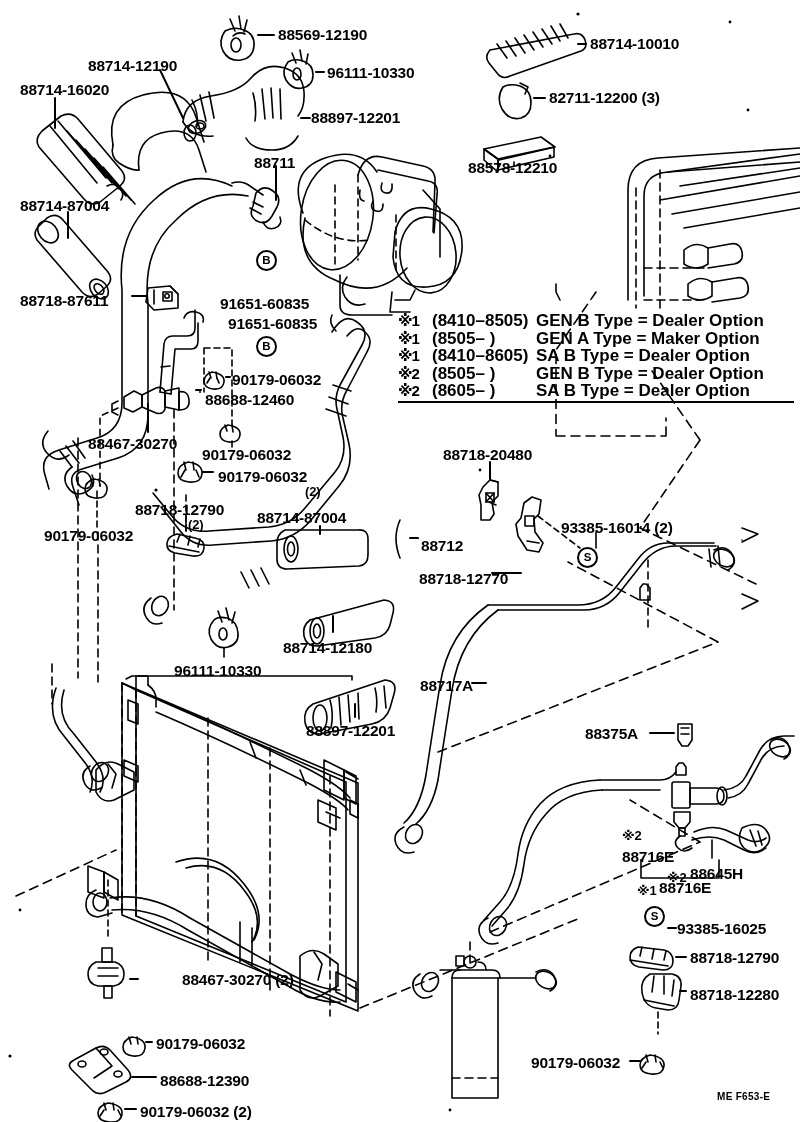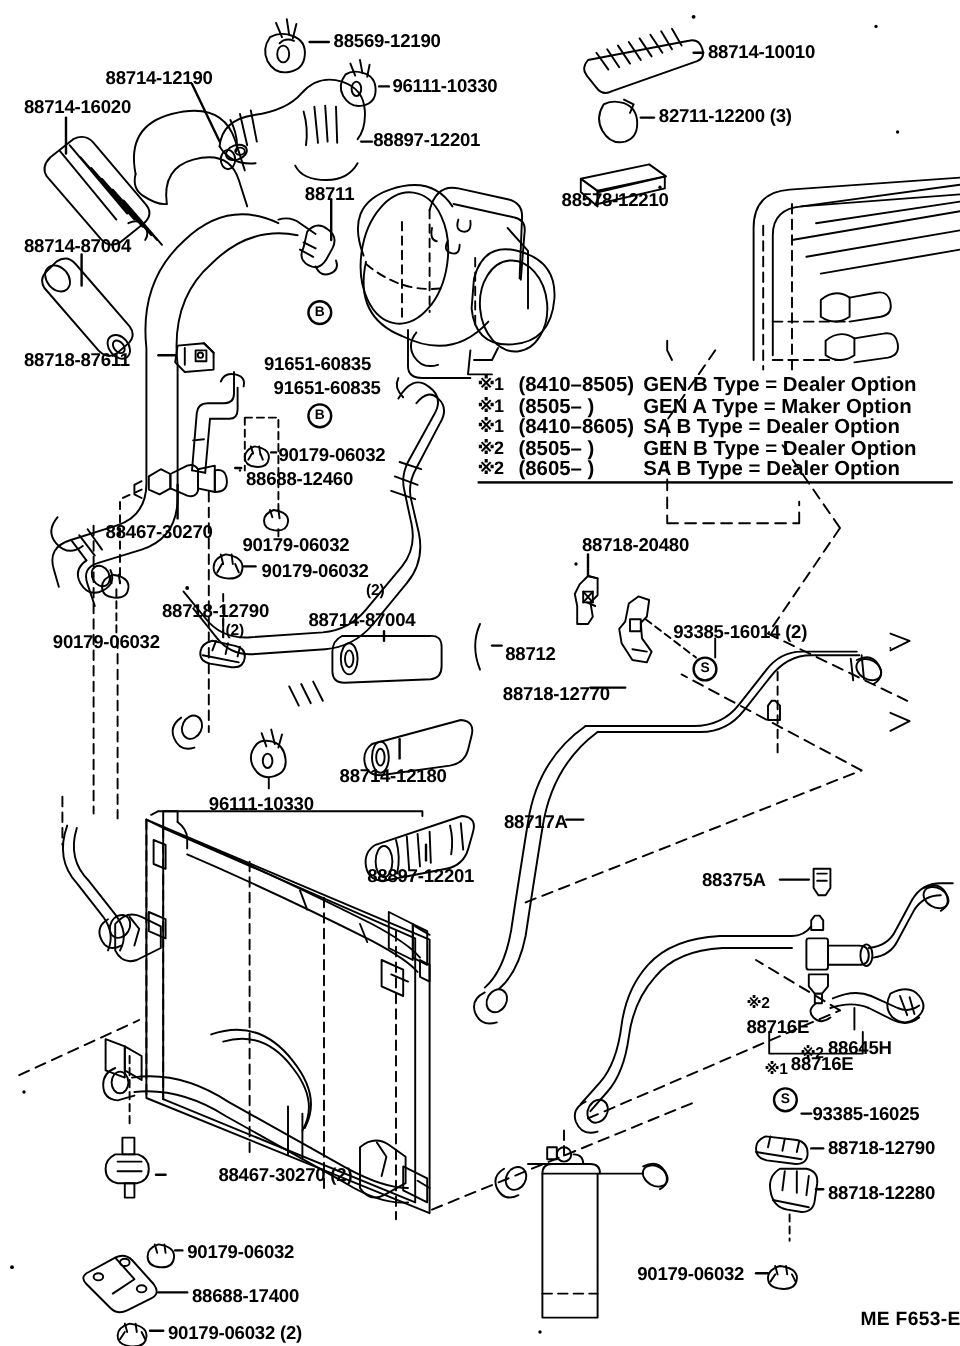--- a/index.html
+++ b/index.html
@@ -3,21 +3,21 @@
 <meta charset="utf-8">
 <style>
   html,body{margin:0;padding:0;background:#fff;}
   body{width:800px;height:1122px;position:relative;overflow:hidden;
        font-family:"Liberation Sans","DejaVu Sans",sans-serif;color:#000;}
   #root{position:absolute;inset:0;width:800px;height:1122px;}
   svg#art{position:absolute;left:0;top:0;width:800px;height:1122px;}
   .lbl{position:absolute;white-space:nowrap;font-weight:700;
        font-size:15.5px;letter-spacing:-0.2px;line-height:1;color:#000;}
   .lbl.sm{font-size:13px;}
-  .lbl.code{font-size:16px;font-weight:700;letter-spacing:0.3px;}
+  .lbl.code{font-size:10px;font-weight:700;letter-spacing:0.3px;}
   
   #legend{position:absolute;left:398px;top:312px;width:396px;}
   #legend table{border-collapse:collapse;width:100%;}
   #legend td{font-weight:700;font-size:17px;line-height:17.6px;
              padding:0;white-space:nowrap;vertical-align:bottom;}
   #legend td.mk{width:34px;font-size:15px;letter-spacing:-1px;}
   #legend td.rng{width:104px;}
   #legend .rule{border-top:2px solid #000;margin-top:1px;width:396px;}
   .circ{position:absolute;width:17px;height:17px;border:2px solid #000;
         border-radius:50%;font-size:11.5px;font-weight:700;text-align:center;
@@ -518,41 +518,41 @@
   <div class="lbl" style="left:232px;top:372px;">90179-06032</div>
   <div class="lbl" style="left:205px;top:392px;">88688-12460</div>
   <div class="lbl" style="left:88px;top:436px;">88467-30270</div>
   <div class="lbl" style="left:202px;top:447px;">90179-06032</div>
   <div class="lbl" style="left:218px;top:469px;">90179-06032</div>
   <div class="lbl sm" style="left:305px;top:485px;">(2)</div>
   <div class="lbl" style="left:135px;top:502px;">88718-12790</div>
   <div class="lbl sm" style="left:188px;top:518px;">(2)</div>
   <div class="lbl" style="left:257px;top:510px;">88714-87004</div>
   <div class="lbl" style="left:44px;top:528px;">90179-06032</div>
-  <div class="lbl" style="left:443px;top:447px;margin-left:42px;">88718-20480</div>
+  <div class="lbl" style="left:443px;top:447px;">88718-20480</div>
   <div class="lbl" style="left:549px;top:520px;margin-left:12px;">93385-16014 (2)</div>
   <div class="lbl" style="left:421px;top:538px;">88712</div>
   <div class="lbl" style="left:419px;top:571px;">88718-12770</div>
   <div class="lbl" style="left:283px;top:640px;">88714-12180</div>
   <div class="lbl" style="left:174px;top:663px;">96111-10330</div>
   <div class="lbl" style="left:420px;top:678px;">88717A</div>
   <div class="lbl" style="left:306px;top:723px;">88897-12201</div>
   <div class="lbl" style="left:585px;top:726px;">88375A</div>
   <div class="lbl sm" style="left:622px;top:829px;">※2</div>
   <div class="lbl" style="left:622px;top:849px;">88716E</div>
   <div class="lbl sm" style="left:667px;top:871px;">※2</div>
   <div class="lbl" style="left:690px;top:866px;">88645H</div>
   <div class="lbl sm" style="left:637px;top:884px;">※1</div>
   <div class="lbl" style="left:659px;top:880px;">88716E</div>
   <div class="lbl" style="left:677px;top:921px;">93385-16025</div>
   <div class="lbl" style="left:690px;top:950px;">88718-12790</div>
   <div class="lbl" style="left:690px;top:987px;">88718-12280</div>
   <div class="lbl" style="left:140px;top:972px;margin-left:42px;">88467-30270 (2)</div>
   <div class="lbl" style="left:156px;top:1036px;">90179-06032</div>
-  <div class="lbl" style="left:160px;top:1073px;">88688-17400</div>
+  <div class="lbl" style="left:160px;top:1073px;">88688-12390</div>
   <div class="lbl" style="left:140px;top:1104px;">90179-06032 (2)</div>
   <div class="lbl" style="left:531px;top:1055px;">90179-06032</div>
 
   <div id="legend">
     <table>
       <tbody>
         <tr>
           <td class="mk">※1</td>
           <td class="rng">(8410–8505)</td>
           <td>GEN B Type = Dealer Option</td>

